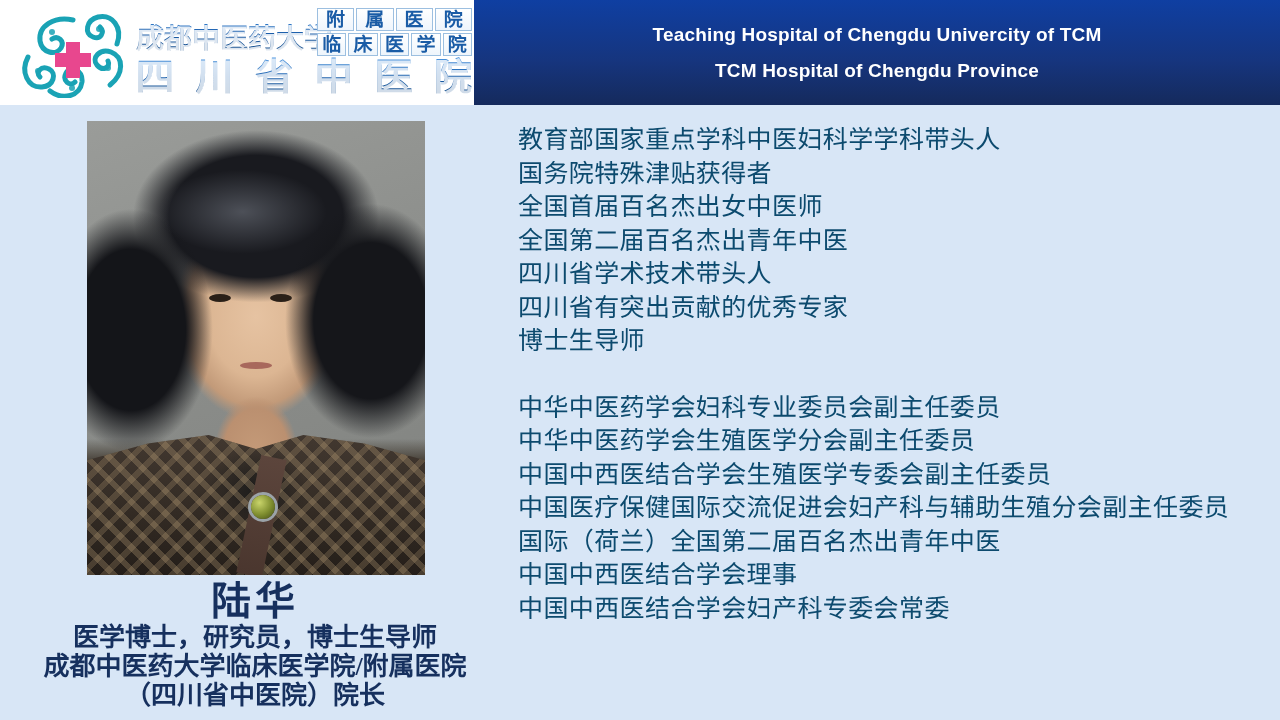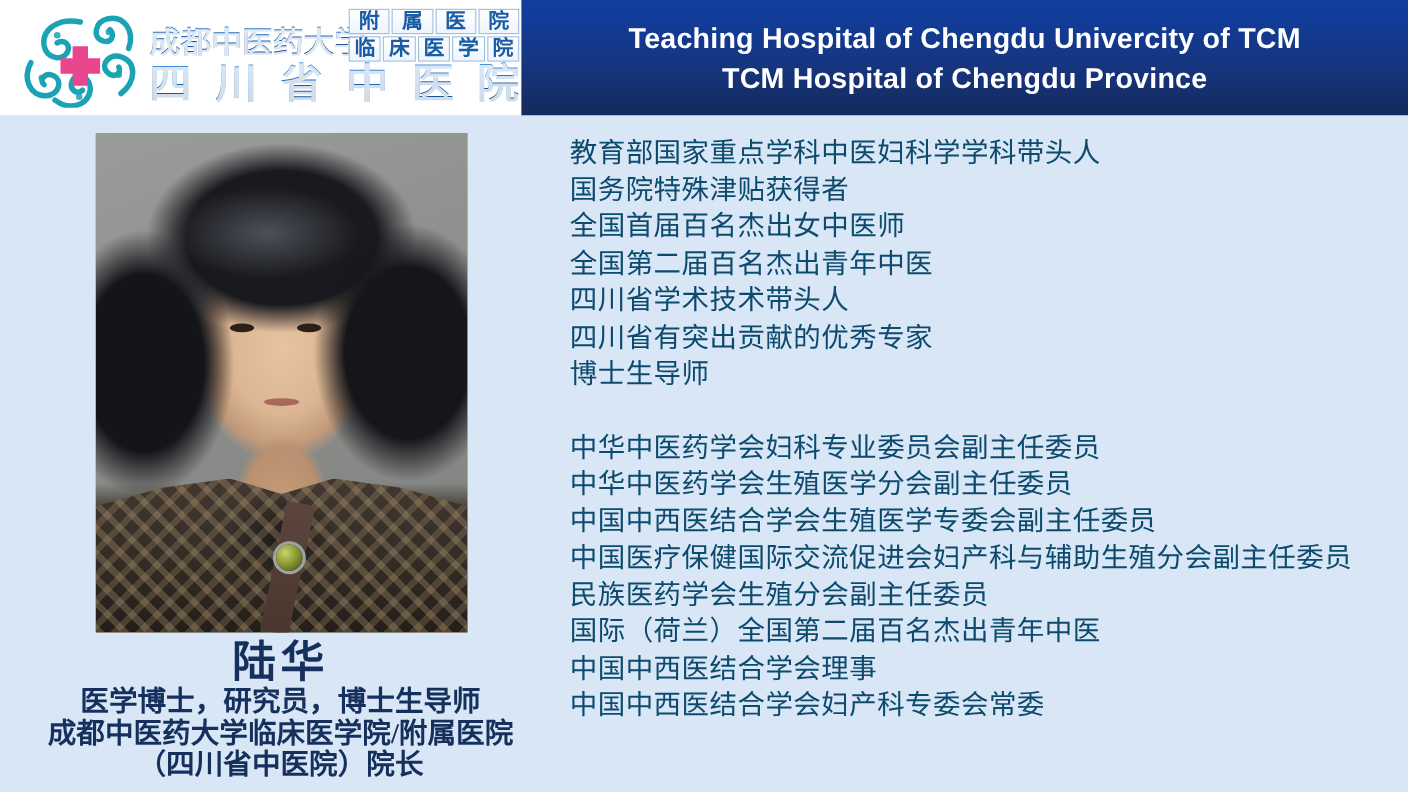--- a/index.html
+++ b/index.html
@@ -113,21 +113,21 @@
     background: linear-gradient(180deg, #0f3fa2 0%, #16357e 58%, #152a5c 100%);
     display: flex;
     flex-direction: column;
     align-items: center;
     justify-content: center;
     gap: 2px;
   }
   .banner-line {
     font-family: "Liberation Sans", "DejaVu Sans", sans-serif;
     font-weight: bold;
-    font-size: 26px;
+    font-size: 19px;
     line-height: 34px;
     color: #ffffff;
     letter-spacing: 0.2px;
     white-space: nowrap;
   }
 
   
   .body-area {
     position: absolute;
     left: 0; top: 105px;
@@ -360,21 +360,20 @@
         <div class="cred-line">博士生导师</div>
       </div>
 
       <div class="cred-gap"></div>
 
       <div>
         <div class="cred-line">中华中医药学会妇科专业委员会副主任委员</div>
         <div class="cred-line">中华中医药学会生殖医学分会副主任委员</div>
         <div class="cred-line">中国中西医结合学会生殖医学专委会副主任委员</div>
         <div class="cred-line">中国医疗保健国际交流促进会妇产科与辅助生殖分会副主任委员</div>
-        <div class="cred-line">民族医药学会生殖分会副主任委员</div>
         <div class="cred-line">国际（荷兰）全国第二届百名杰出青年中医</div>
         <div class="cred-line">中国中西医结合学会理事</div>
         <div class="cred-line">中国中西医结合学会妇产科专委会常委</div>
       </div>
     </div>
 
   </div>
 </div>
 
 </body></html>

